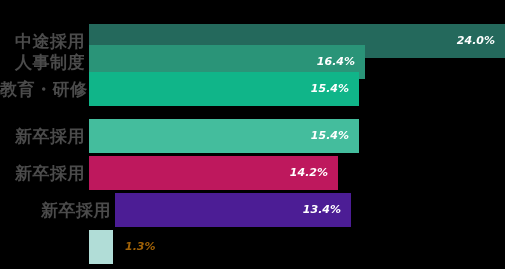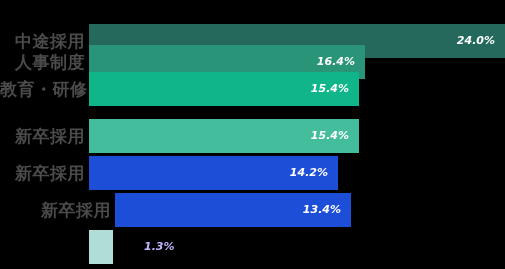--- a/index.html
+++ b/index.html
@@ -62,23 +62,22 @@
     font-size: 11px;
     font-weight: 700;
     white-space: nowrap;
     font-style: italic;
   }
   .bar-value.inside {
     right: 10px;
     color: #ffffff;
   }
   .bar-value.outside {
-    color: #c4b5fd;
+    color: #a16207;
     font-weight: 700;
-    margin-left: 19px;
   }
 </style>
 </head>
 <body>
 
 <div id="chart-root">
   <div id="rows-container">
       <div class="bar-row" style="top: 24px; padding-left: 37px;">
         <div class="cat-label">中途採用</div>
         <div class="bar-track">
@@ -107,29 +106,29 @@
         <div class="cat-label">新卒採用</div>
         <div class="bar-track">
           <div class="bar-fill" style="width: 270px; background: rgb(68, 189, 157);">
             <div class="bar-value inside">15.4%</div>
           </div>
         </div>
       </div>
       <div class="bar-row" style="top: 156px;">
         <div class="cat-label">新卒採用</div>
         <div class="bar-track">
-          <div class="bar-fill" style="width: 249px; background: #1d4ed8;">
+          <div class="bar-fill" style="width: 249px; background: #be185d;">
             <div class="bar-value inside">14.2%</div>
           </div>
         </div>
       </div>
       <div class="bar-row" style="top: 193px; margin-left: 26px;">
         <div class="cat-label">新卒採用</div>
         <div class="bar-track">
-          <div class="bar-fill" style="width: 236px; background: #1d4ed8;">
+          <div class="bar-fill" style="width: 236px; background: #4c1d95;">
             <div class="bar-value inside">13.4%</div>
           </div>
         </div>
       </div>
       <div class="bar-row" style="top: 230px;">
         <div class="bar-track">
           <div class="bar-fill" style="width: 24px; background: rgb(177, 221, 215);"></div>
           <div class="bar-value outside" style="left: 36px;">1.3%</div>
         </div>
       </div>

